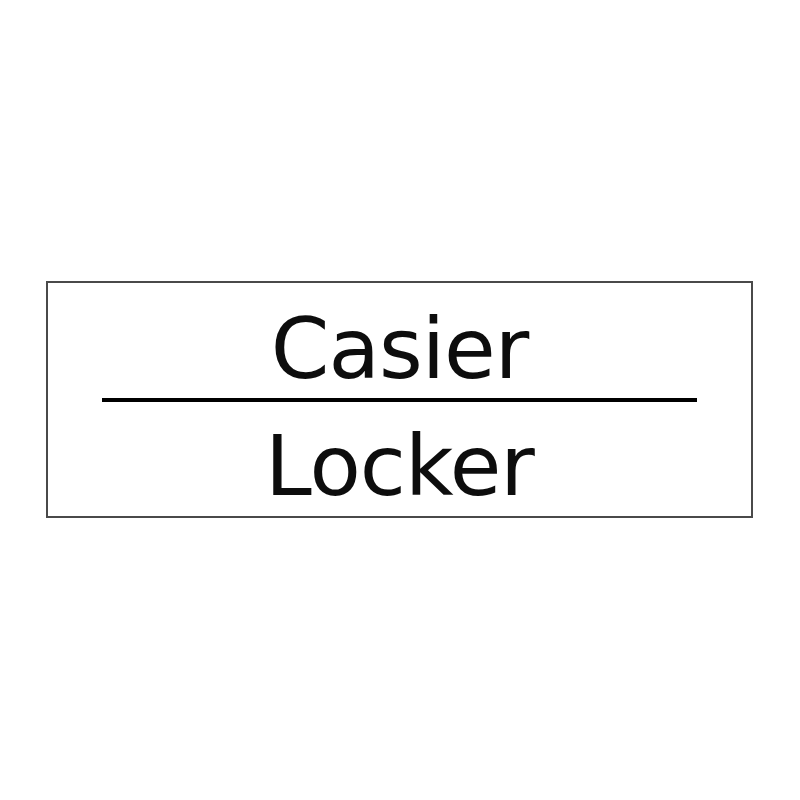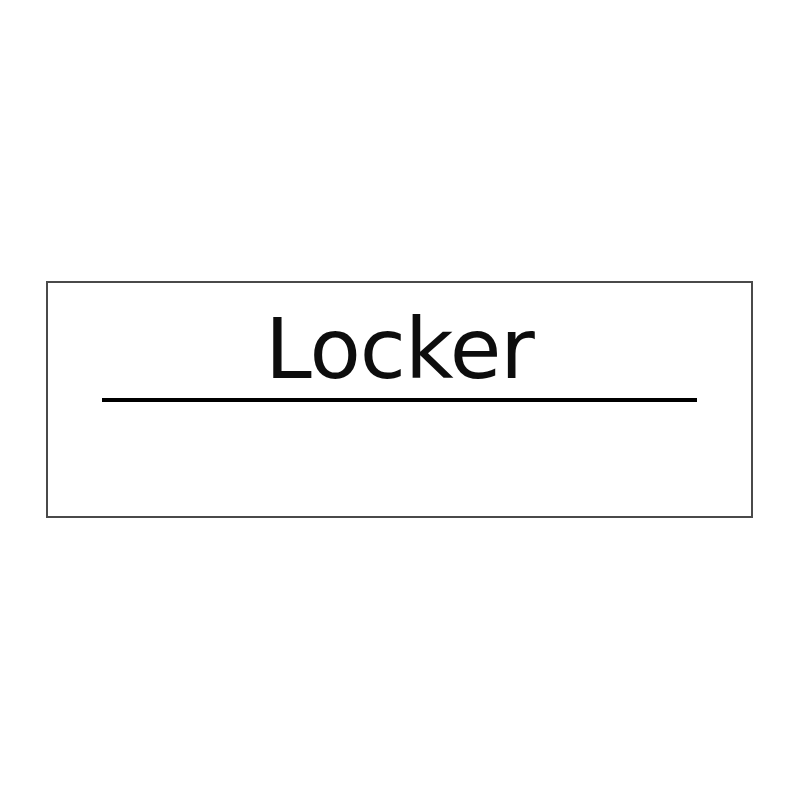--- a/index.html
+++ b/index.html
@@ -56,16 +56,17 @@
     width: 595px;
     height: 4px;
     background: #000000;
   }
 </style>
 </head>
 <body>
 
 <div class="canvas">
   <div class="sign-panel">
-    <div class="sign-label top">Locker</div>
+    <div class="sign-label top">Casier</div>
     <div class="sign-divider"></div>
+    <div class="sign-label bottom">Locker</div>
   </div>
 </div>
 
 </body></html>

